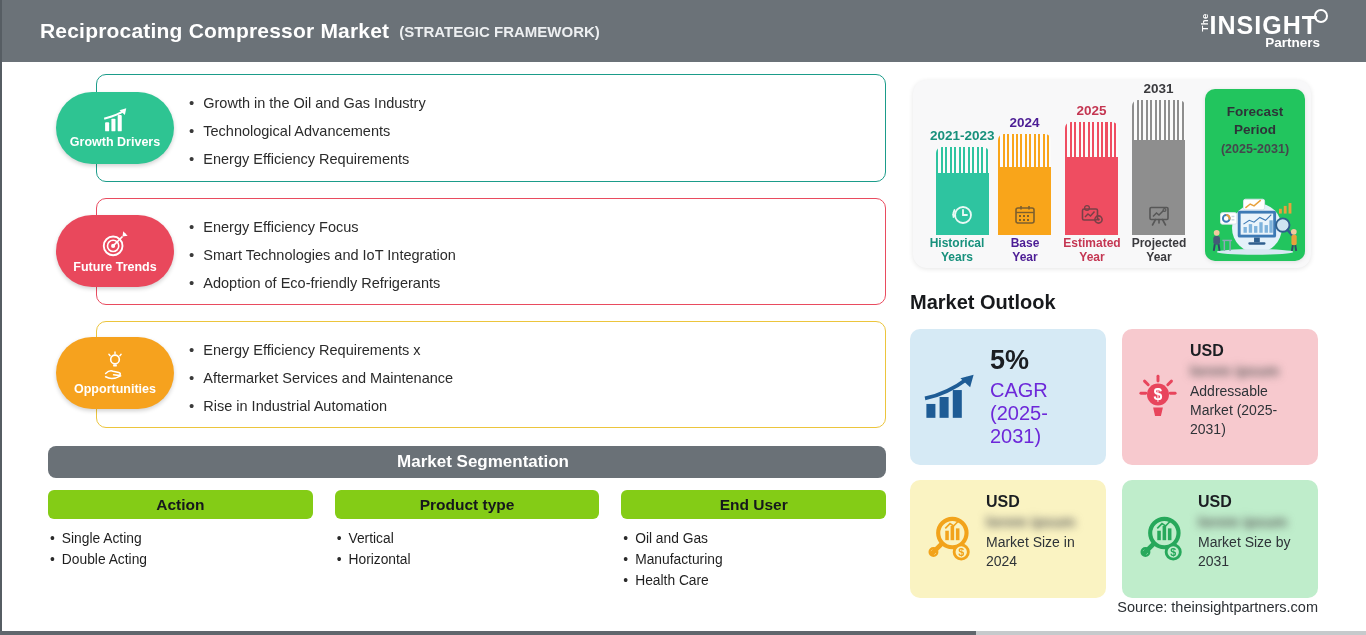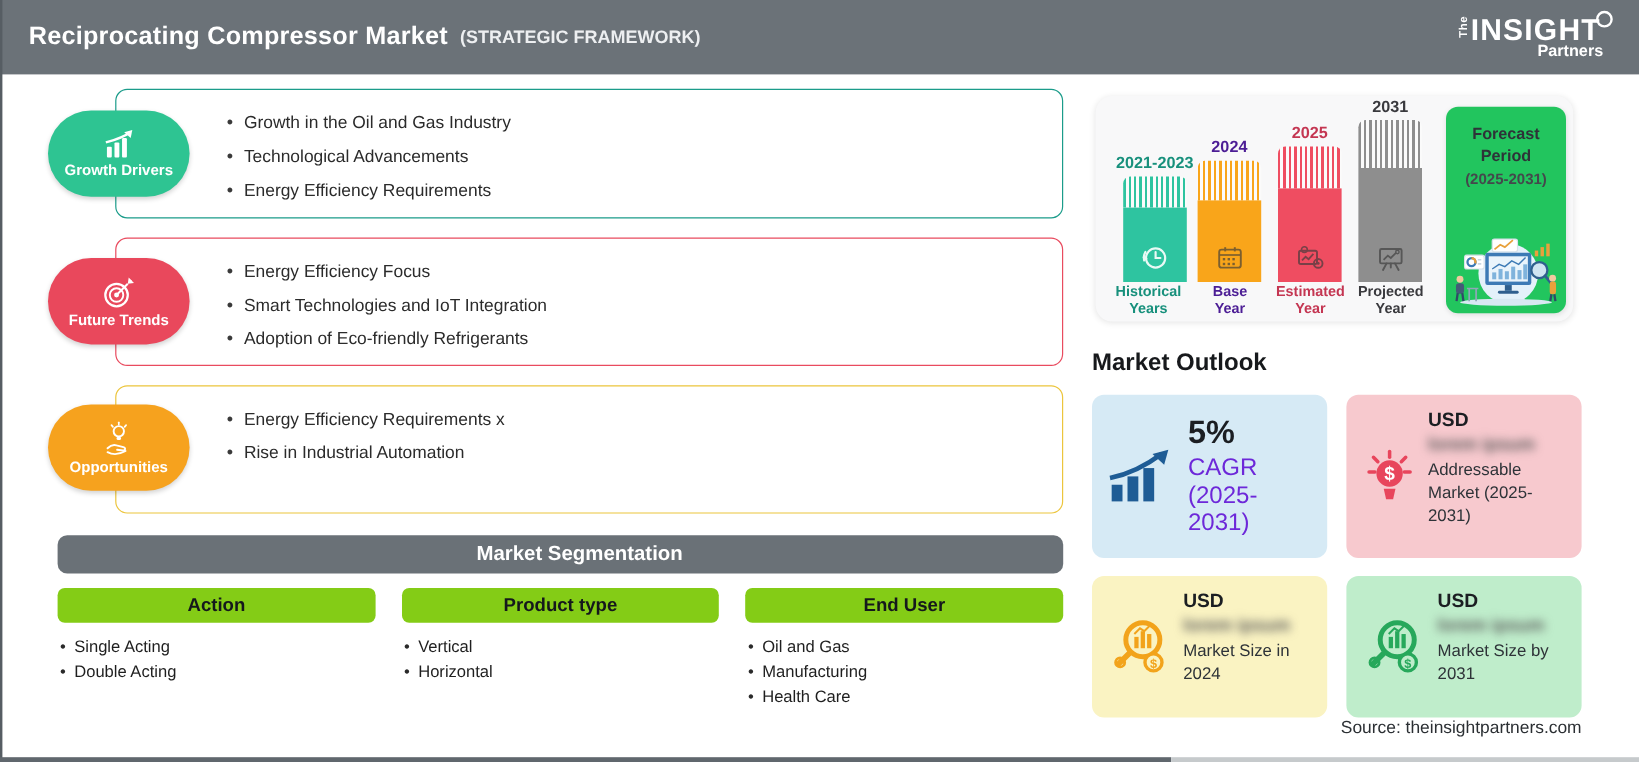--- a/index.html
+++ b/index.html
@@ -2,42 +2,42 @@
 <html><head>
 <meta charset="utf-8">
 <style>
   * { margin:0; padding:0; box-sizing:border-box; }
   html,body { width:1366px; height:635px; overflow:hidden; background:#fff;
     font-family:"Liberation Sans", sans-serif; }
   .page { position:relative; width:1366px; height:635px; background:#fff; }
 
   
   .header { position:absolute; left:0; top:0; width:1366px; height:62px;
-    background:#6B7278; display:flex; align-items:center; padding:0 24px; }
+    background:#6B7278; display:flex; align-items:center; padding:0 40px; }
   .header-title { color:#fff; font-size:21px; font-weight:bold; letter-spacing:.2px; }
   .header-subtitle { color:#EDEFF1; font-size:15px; font-weight:600; margin-left:10px; }
   .logo { margin-left:auto; display:flex; flex-direction:column; align-items:flex-end; margin-right:8px; }
   .logo-row { display:flex; align-items:center; position:relative; }
   .logo-the { color:#fff; font-size:9.5px; font-weight:bold; letter-spacing:.5px;
     transform:rotate(-90deg); width:12px; }
   .logo-insight { color:#fff; font-size:25px; font-weight:800; letter-spacing:1px; line-height:1; }
   .logo-lens { position:absolute; right:-10px; top:-4px; width:14px; height:14px;
     border:2.5px solid #fff; border-radius:50%; background:transparent; }
   .logo-partners { color:#fff; font-size:13.5px; font-weight:bold; margin-top:-3px; margin-right:-2px; }
 
   
   .fbox { position:absolute; left:96px; width:790px; border-radius:10px; background:#fff; }
   .fbox1 { top:74px;  height:108px; border:1.6px solid #1B9C8A; }
   .fbox2 { top:198px; height:107px; border:1.6px solid #E94B5F; }
   .fbox3 { top:321px; height:107px; border:1.6px solid #ECC53D; }
   .fbox ul { list-style:none; padding:14px 0 0 92px; }
   .fbox li { font-size:14.5px; color:#2B2B2B; line-height:28px; display:flex; align-items:baseline; }
   .fbox li::before { content:"•"; color:#3A3A3A; margin-right:9px; font-size:15px; }
 
-  .badge { position:absolute; left:40px; width:118px; height:72px; border-radius:36px;
+  .badge { position:absolute; left:56px; width:118px; height:72px; border-radius:36px;
     display:flex; flex-direction:column; align-items:center; justify-content:center;
     color:#fff; z-index:3; box-shadow:0 2px 4px rgba(0,0,0,.18); }
   .badge1 { top:92px;  background:#2EC492; }
   .badge2 { top:215px; background:#E9485C; }
   .badge3 { top:337px; background:#F6A21E; }
   .badge-label { font-size:12.5px; font-weight:bold; margin-top:1px; white-space:nowrap; }
 
   
   .seg-bar { position:absolute; left:48px; top:446px; width:838px; height:32px;
     background:#6A7177; border-radius:8px; display:flex; align-items:center; justify-content:center;padding-left:32px; }
@@ -167,20 +167,23 @@
       <path d="M24 8 l0.8 -5.5 3 3 Z" fill="#fff"></path>
       <path d="M24 8 l5.5 -0.8 -3 -3 Z" fill="#fff"></path>
     </svg>
     <span class="badge-label">Future Trends</span>
   </div>
 
   <div class="fbox fbox3">
     <ul>
       <li>
           <span>Energy Efficiency Requirements x</span>
+        </li>
+      <li>
+          <span>Aftermarket Services and Maintenance</span>
         </li>
       <li>
           <span>Rise in Industrial Automation</span>
         </li>
     </ul>
   </div>
   <div class="badge badge3">
     <svg viewBox="0 0 32 32" width="30" height="30">
       <circle cx="16" cy="9" r="4.6" fill="none" stroke="#fff" stroke-width="1.7"></circle>
       <rect x="14" y="14" width="4" height="2.6" rx="1" fill="#fff"></rect>

